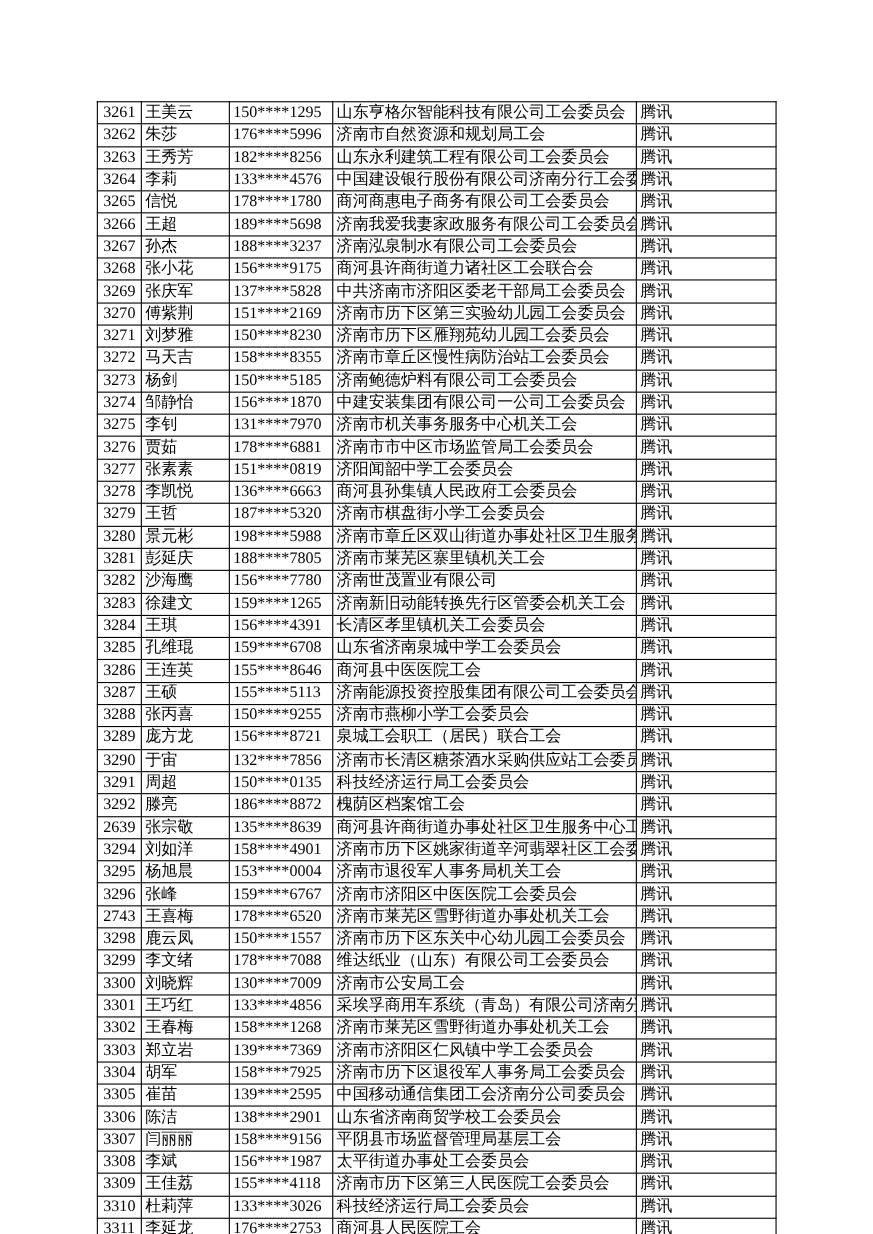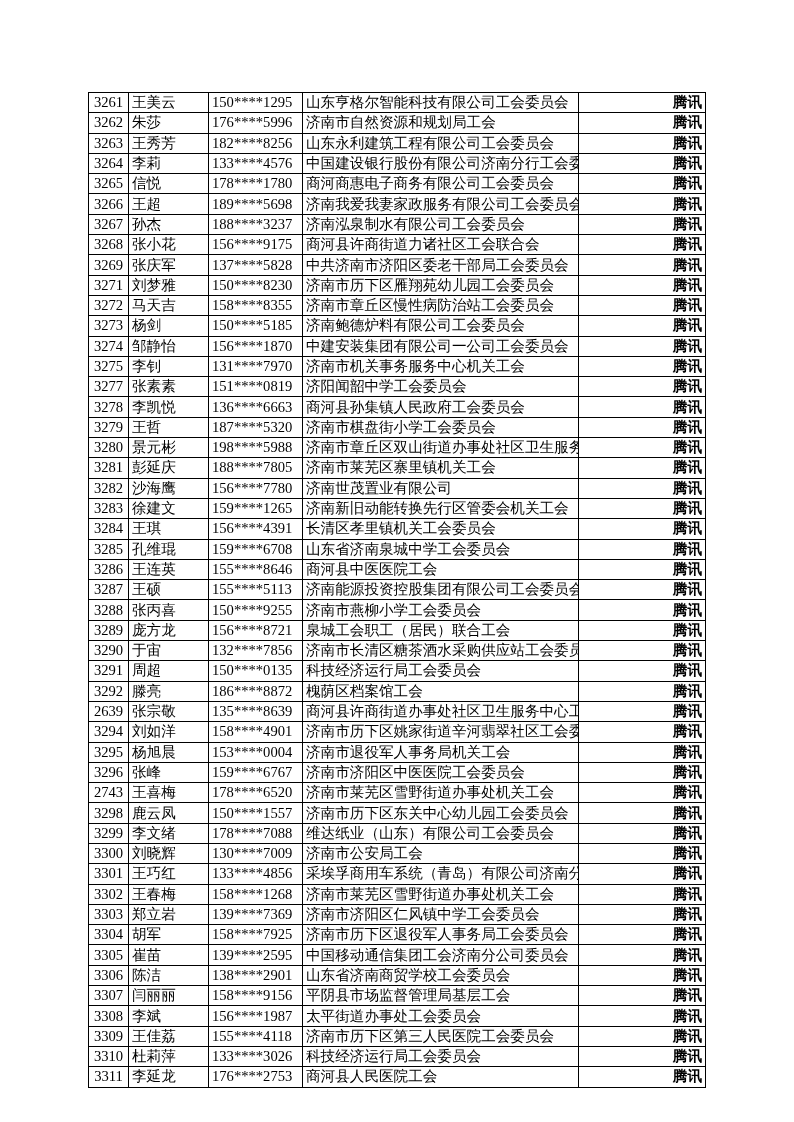--- a/index.html
+++ b/index.html
@@ -62,22 +62,21 @@
     padding-left: 4px;
   }
   td.cell-phone {
     font-family: "Liberation Serif", "DejaVu Serif", serif;
   }
   td.cell-org {
     text-align: left;
     padding-left: 4px;
   }
   td.cell-source {
-    text-align: right;
-    font-weight: bold;
+    text-align: left;
   }
 </style>
 </head>
 <body>
 
 <div class="page">
   <div class="table-wrap">
     <table class="data-table">
       <colgroup>
         <col class="c-id">
@@ -144,20 +143,27 @@
             <td class="cell-source">腾讯</td>
           </tr>
           <tr>
             <td class="cell-id">3269</td>
             <td class="cell-name">张庆军</td>
             <td class="cell-phone">137****5828</td>
             <td class="cell-org">中共济南市济阳区委老干部局工会委员会</td>
             <td class="cell-source">腾讯</td>
           </tr>
           <tr>
+            <td class="cell-id">3270</td>
+            <td class="cell-name">傅紫荆</td>
+            <td class="cell-phone">151****2169</td>
+            <td class="cell-org">济南市历下区第三实验幼儿园工会委员会</td>
+            <td class="cell-source">腾讯</td>
+          </tr>
+          <tr>
             <td class="cell-id">3271</td>
             <td class="cell-name">刘梦雅</td>
             <td class="cell-phone">150****8230</td>
             <td class="cell-org">济南市历下区雁翔苑幼儿园工会委员会</td>
             <td class="cell-source">腾讯</td>
           </tr>
           <tr>
             <td class="cell-id">3272</td>
             <td class="cell-name">马天吉</td>
             <td class="cell-phone">158****8355</td>
@@ -176,20 +182,27 @@
             <td class="cell-name">邹静怡</td>
             <td class="cell-phone">156****1870</td>
             <td class="cell-org">中建安装集团有限公司一公司工会委员会</td>
             <td class="cell-source">腾讯</td>
           </tr>
           <tr>
             <td class="cell-id">3275</td>
             <td class="cell-name">李钊</td>
             <td class="cell-phone">131****7970</td>
             <td class="cell-org">济南市机关事务服务中心机关工会</td>
+            <td class="cell-source">腾讯</td>
+          </tr>
+          <tr>
+            <td class="cell-id">3276</td>
+            <td class="cell-name">贾茹</td>
+            <td class="cell-phone">178****6881</td>
+            <td class="cell-org">济南市市中区市场监管局工会委员会</td>
             <td class="cell-source">腾讯</td>
           </tr>
           <tr>
             <td class="cell-id">3277</td>
             <td class="cell-name">张素素</td>
             <td class="cell-phone">151****0819</td>
             <td class="cell-org">济阳闻韶中学工会委员会</td>
             <td class="cell-source">腾讯</td>
           </tr>
           <tr>

